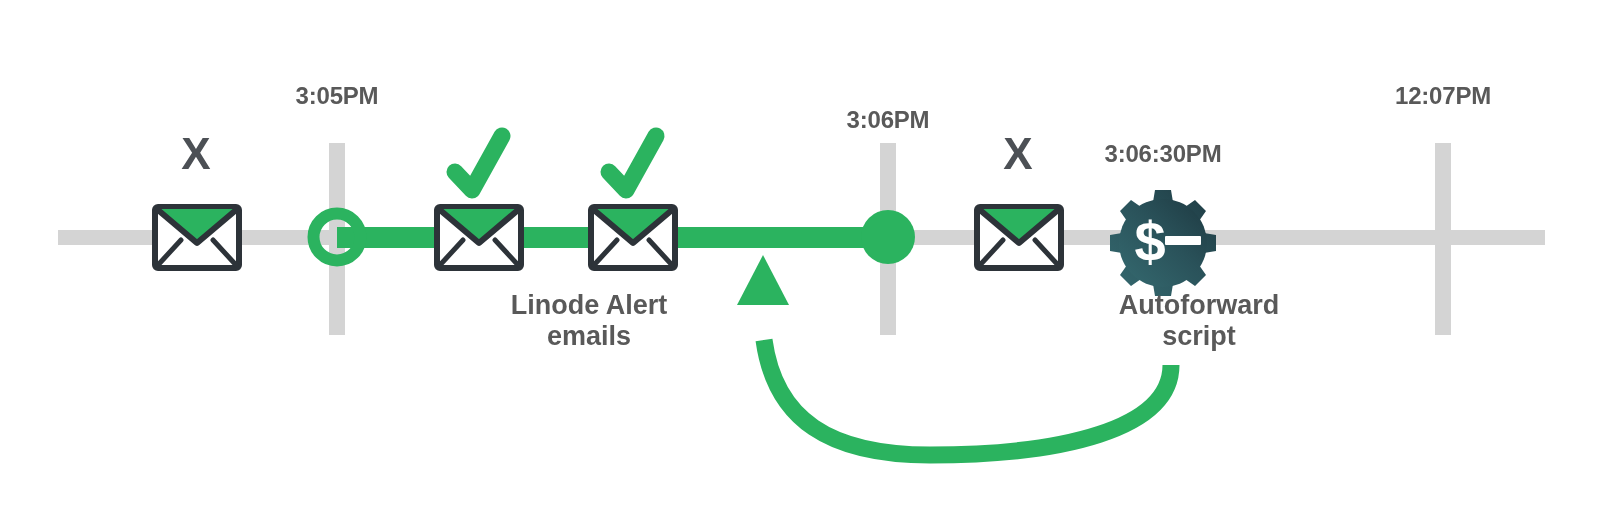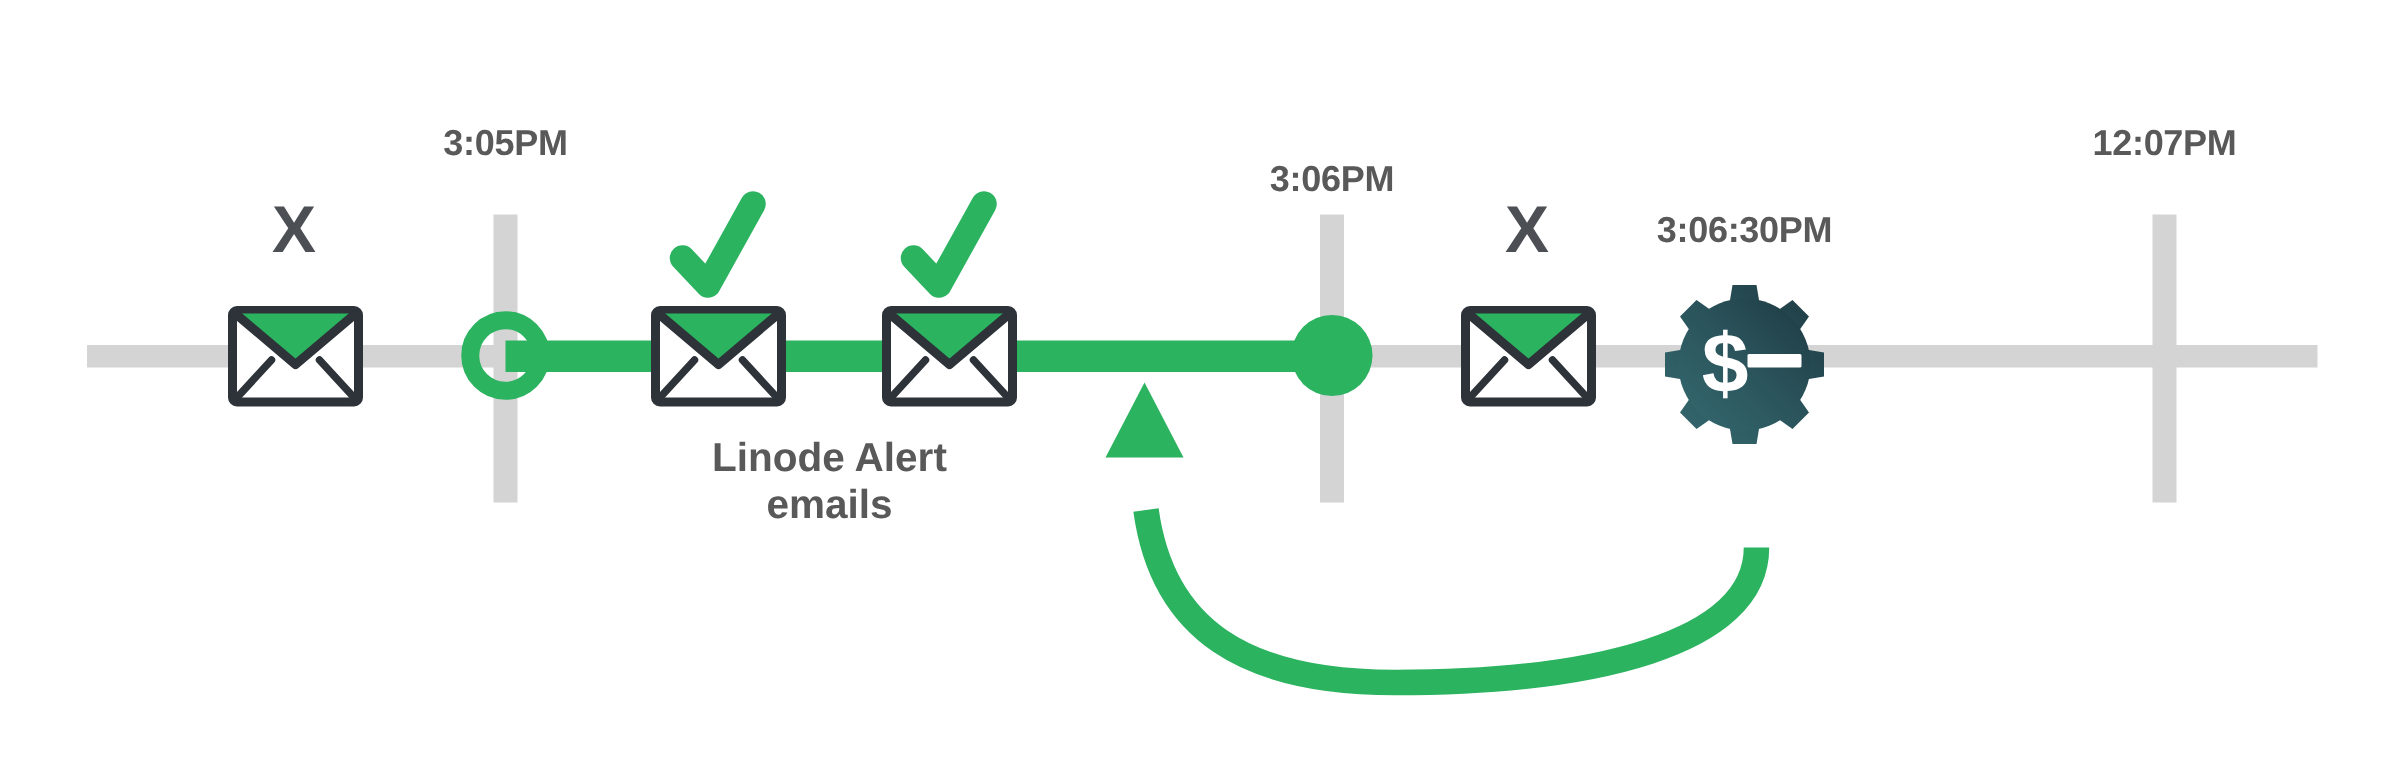--- a/index.html
+++ b/index.html
@@ -42,20 +42,21 @@
   .node-label {
     position: absolute;
     font-family: "Liberation Sans", sans-serif;
     font-size: 27px;
     font-weight: bold;
     color: #595959;
     line-height: 1.13;
     white-space: pre-line;
     text-align: center;
     transform: translateX(-50%);
+    margin-left: 36px;
   }
   .xmark {
     position: absolute;
     font-family: "Liberation Sans", sans-serif;
     font-size: 44px;
     font-weight: bold;
     color: #4c5055;
     transform: translateX(-50%);
     line-height: 1;
   }
@@ -152,14 +153,16 @@
   <div class="tick-label ovl" style="left:1443px; top:82px;">12:07PM</div>
 
   <div class="xmark ovl" style="left:196px; top:132px;">X</div>
   <div class="xmark ovl" style="left:1018px; top:132px;">X</div>
 
   <div class="node-label ovl" style="left:553px; top:290px;">Linode Alert
 emails</div>
 
   <div class="tick-label ovl" style="left:1163px; top:140px;">3:06:30PM</div>
 
+  <div class="node-label ovl" style="left:1163px; top:290px;">Autoforward
+script</div>
 
 </div>
 
 </body></html>

